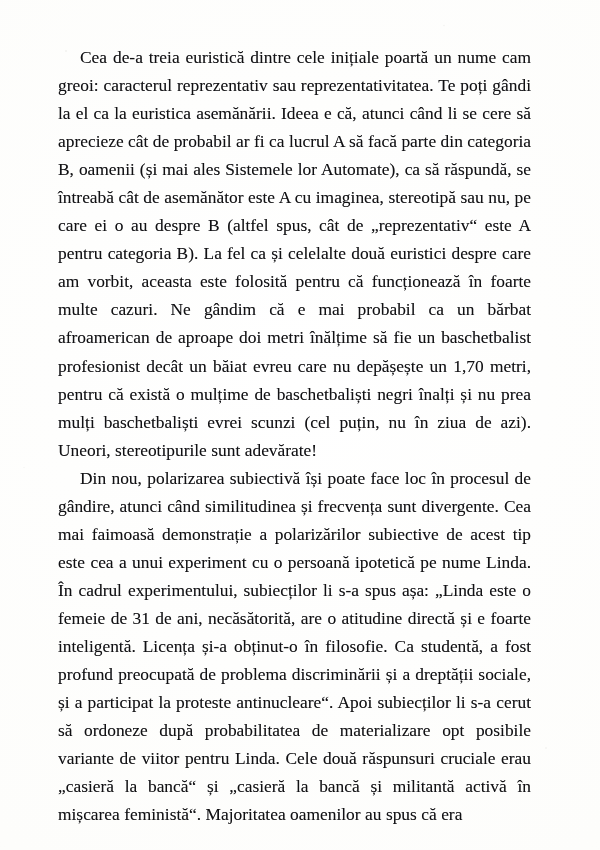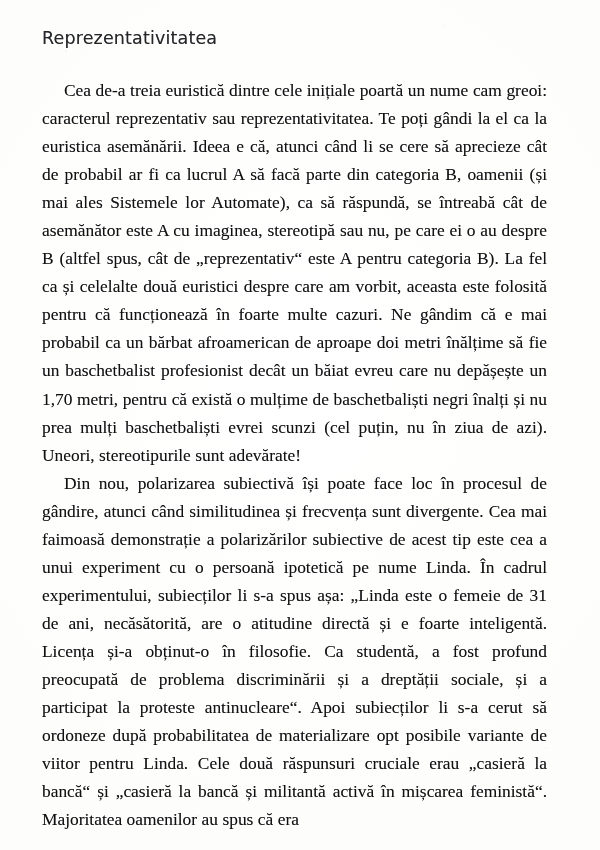--- a/index.html
+++ b/index.html
@@ -50,21 +50,21 @@
     font-weight: 400;
     letter-spacing: 0.15px;
     color: #25262a;
     margin: 0;
     padding-top: 28px;
     line-height: 1.2;
     -webkit-font-smoothing: antialiased;
   }
 
   .body-copy {
-    margin: 0;
+    margin: 16px;
     padding-top: 27px;
     font-family: "Liberation Serif", "DejaVu Serif", serif;
     font-size: 17.4px;
     line-height: 28.05px;
     color: #111114;
     text-align: justify;
     text-justify: inter-word;
     word-spacing: 0.1px;
   }
 
@@ -80,20 +80,19 @@
   }
 </style>
 </head>
 <body>
 
 <div class="page"></div>
 <div class="scan-noise"></div>
 
 <div class="content">
 
-  <h2 class="section-heading">Reprezentativitatea</h2>
 
   <div class="body-copy">
     <p>Cea de-a treia euristică dintre cele inițiale poartă un nume cam greoi: caracterul reprezentativ sau reprezentativitatea. Te poți gândi la el ca la euristica asemănării. Ideea e că, atunci când li se cere să aprecieze cât de probabil ar fi ca lucrul A să facă parte din categoria B, oamenii (și mai ales Sistemele lor Automate), ca să răspundă, se întreabă cât de asemănător este A cu imaginea, stereotipă sau nu, pe care ei o au despre B (altfel spus, cât de „reprezentativ“ este A pentru categoria B). La fel ca și celelalte două euristici despre care am vorbit, aceasta este folosită pentru că funcționează în foarte multe cazuri. Ne gândim că e mai probabil ca un bărbat afroamerican de aproape doi metri înălțime să fie un baschetbalist profesionist decât un băiat evreu care nu depășește un 1,70 metri, pentru că există o mulțime de baschetbaliști negri înalți și nu prea mulți baschetbaliști evrei scunzi (cel puțin, nu în ziua de azi). Uneori, stereotipurile sunt adevărate!</p>
     <p>Din nou, polarizarea subiectivă își poate face loc în procesul de gândire, atunci când similitudinea și frecvența sunt divergente. Cea mai faimoasă demonstrație a polarizărilor subiective de acest tip este cea a unui experiment cu o persoană ipotetică pe nume Linda. În cadrul experimentului, subiecților li s-a spus așa: „Linda este o femeie de 31 de ani, necăsătorită, are o atitudine directă și e foarte inteligentă. Licența și-a obținut-o în filosofie. Ca studentă, a fost profund preocupată de problema discriminării și a dreptății sociale, și a participat la proteste antinucleare“. Apoi subiecților li s-a cerut să ordoneze după probabilitatea de materializare opt posibile variante de viitor pentru Linda. Cele două răspunsuri cruciale erau „casieră la bancă“ și „casieră la bancă și militantă activă în mișcarea feministă“. Majoritatea oamenilor au spus că era</p>
   </div>
 
 </div>
 
 </body></html>

